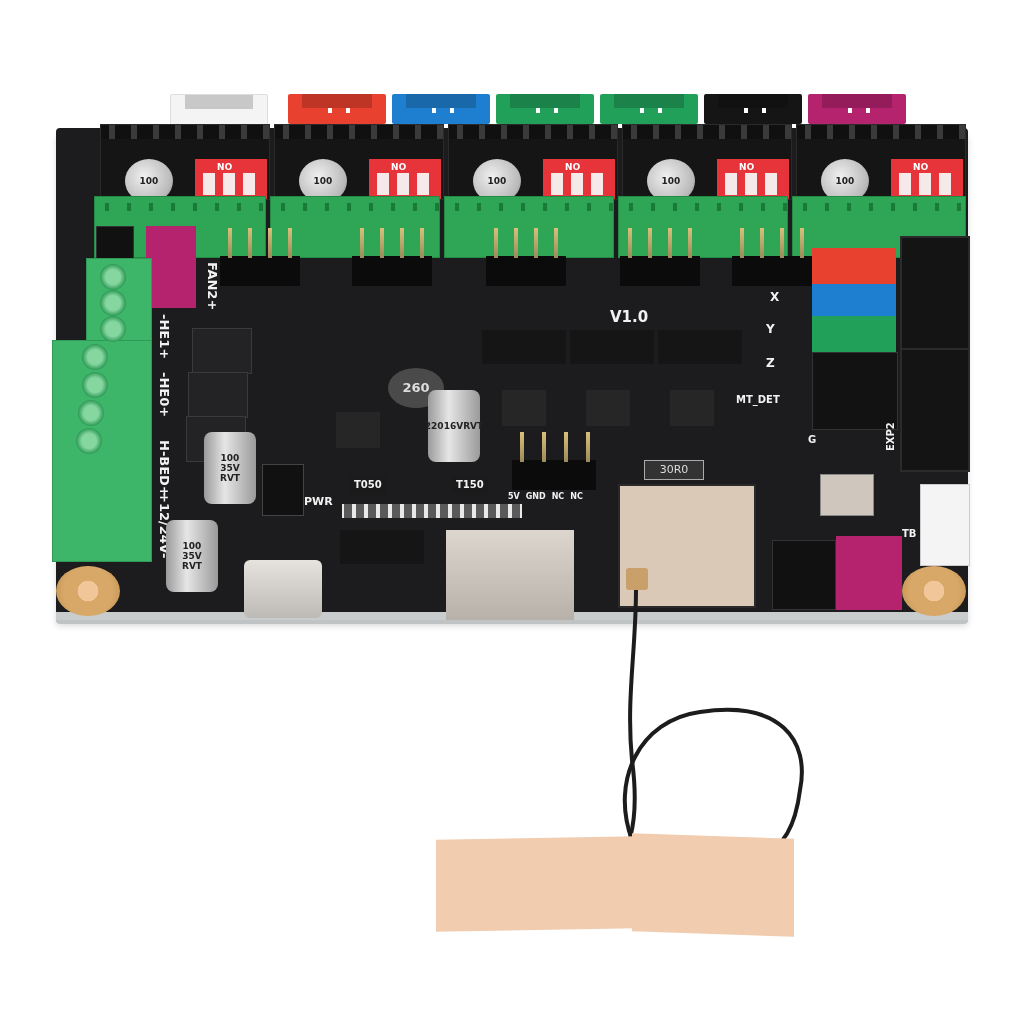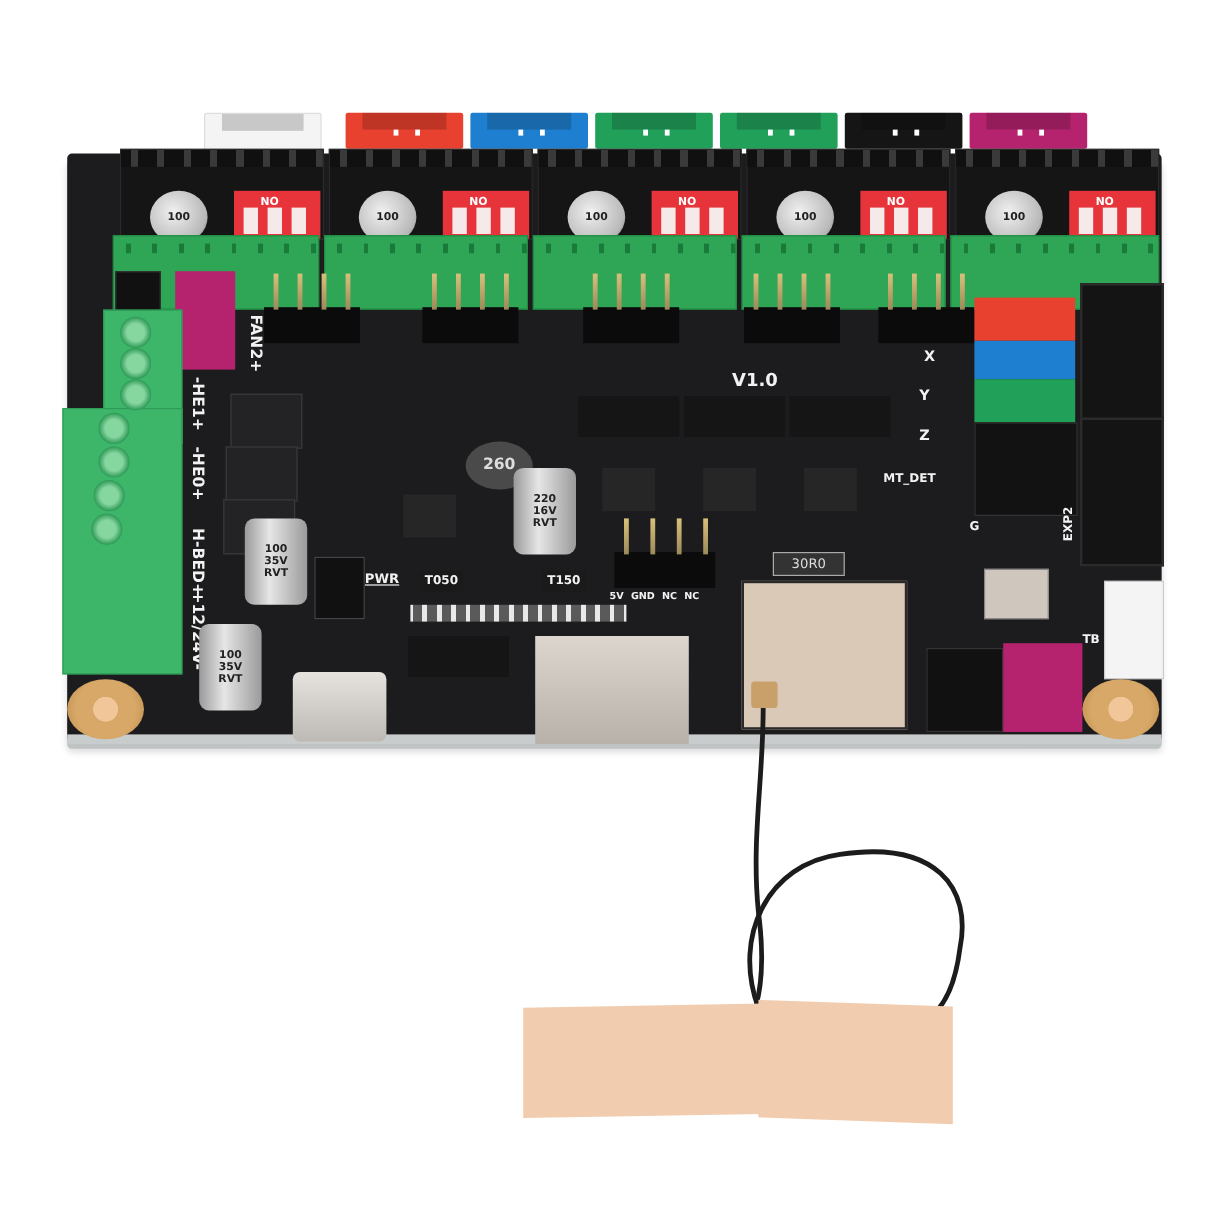--- a/index.html
+++ b/index.html
@@ -203,42 +203,42 @@
 </div>
 <div class="cap" style="left:166px;top:520px;width:52px;height:72px;border-radius:8px;background:linear-gradient(90deg,#9a9a9a,#e6e6e6 40%,#9a9a9a);flex-direction:column;">
   <span>100</span>
     <span>35V</span>
     <span>RVT</span>
 </div>
 
 <div class="cap" style="left:388px;top:368px;width:56px;height:40px;background:#4a4a4a;color:#ddd;font-size:13px;">
     <span>260</span>
   </div>
-<div class="cap" style="left:428px;top:390px;width:52px;height:72px;border-radius:8px;background:linear-gradient(90deg,#9a9a9a,#e6e6e6 40%,#9a9a9a);flex-direction:column;">
+<div class="cap" style="left:428px;top:390px;width:52px;height:72px;border-radius:8px;background:linear-gradient(90deg,#9a9a9a,#e6e6e6 40%,#9a9a9a);flex-direction:row;">
   <span>220</span>
     <span>16V</span>
     <span>RVT</span>
 </div>
 
 <div class="abs silk" style="left:610px;top:308px;font-size:15px;">V1.0</div>
 
 <div class="ic" style="left:482px;top:330px;width:84px;height:34px;"></div>
 <div class="ic" style="left:570px;top:330px;width:84px;height:34px;"></div>
 <div class="ic" style="left:658px;top:330px;width:84px;height:34px;"></div>
 <div class="ic" style="left:502px;top:390px;width:44px;height:36px;background:#262626;"></div>
 <div class="ic" style="left:586px;top:390px;width:44px;height:36px;background:#262626;"></div>
 <div class="ic" style="left:670px;top:390px;width:44px;height:36px;background:#262626;"></div>
 <div class="ic" style="left:336px;top:412px;width:44px;height:36px;background:#262626;"></div>
 <div class="ic" style="left:340px;top:530px;width:84px;height:34px;"></div>
 
 <div class="abs silk" style="left:350px;top:476px;font-size:10px;background:#1a1a1a;padding:3px 4px;">T050</div>
 <div class="abs silk" style="left:452px;top:476px;font-size:10px;background:#1a1a1a;padding:3px 4px;">T150</div>
 <div class="abs" style="left:644px;top:460px;width:58px;height:18px;background:#333;color:#ddd;font-size:11px;text-align:center;line-height:18px;border:1px solid #aaa;"><span>30R0</span></div>
 
-<div class="abs silk" style="left:304px;top:476px;font-size:11px;text-decoration:underline;">PWR</div>
+<div class="abs silk" style="left:304px;top:495px;font-size:11px;">PWR</div>
 <div class="abs" style="left:262px;top:464px;width:40px;height:50px;background:#111;border:1px solid #444;"></div>
 
 <div class="pinhdr" style="left:512px;top:460px;width:84px;height:30px;">
     <i style="left:8px"></i>
     <i style="left:30px"></i>
     <i style="left:52px"></i>
     <i style="left:74px"></i>
   </div>
 <div class="abs silk" style="left:508px;top:492px;font-size:8px;display:flex;gap:6px;">
   <span>5V</span>

